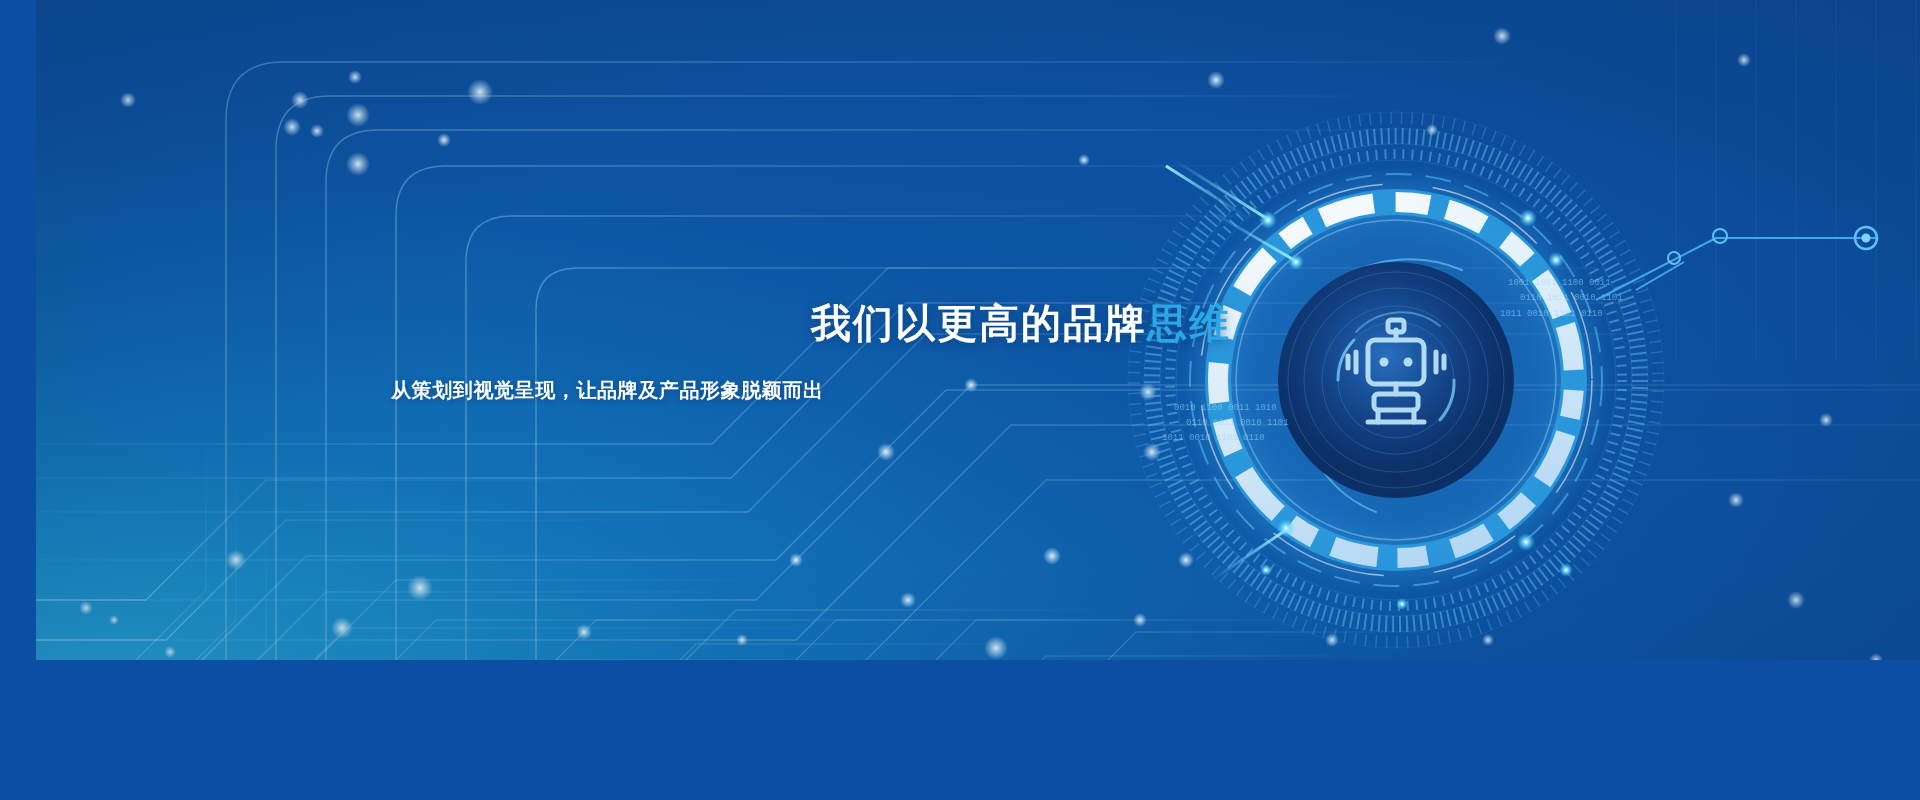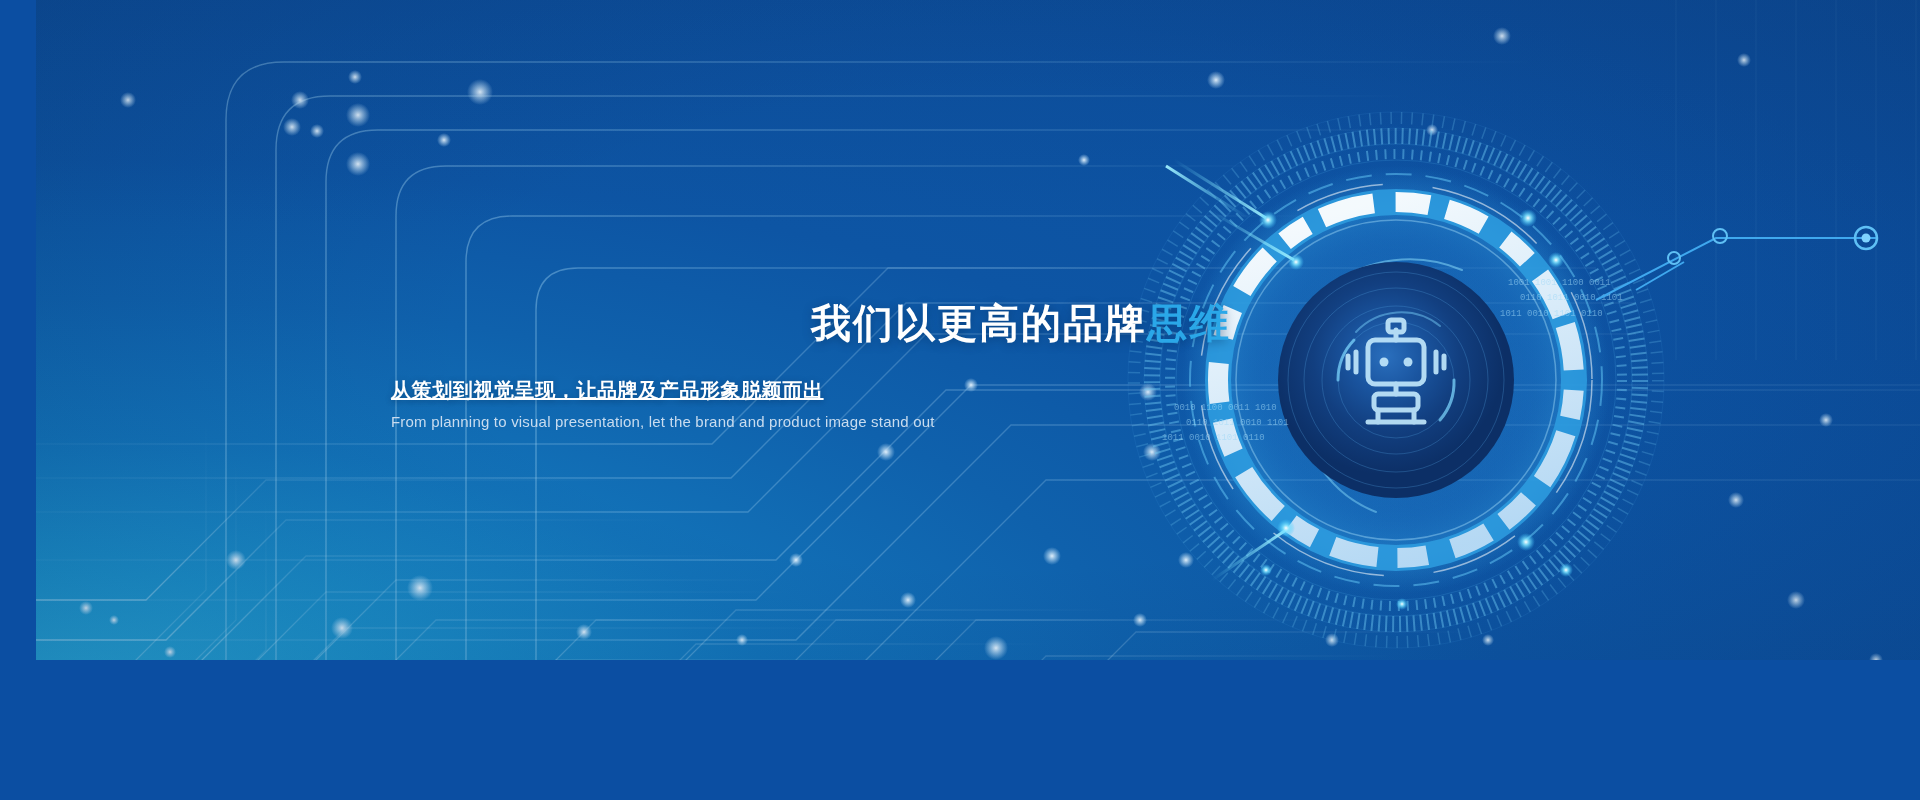--- a/index.html
+++ b/index.html
@@ -59,21 +59,20 @@
   .accent{ color:#2aa7e8; }
 
   .sub-cn{
     margin-top:30px;
     font-size:20px;
     font-weight:bold;
     color:#ffffff;
     letter-spacing:.6px;
     white-space:nowrap;
     text-shadow:0 1px 6px rgba(3,40,85,.4);
-    text-decoration:underline;
   }
   .sub-en{
     margin-top:9px;
     font-size:15px;
     font-weight:400;
     color:#c9dcef;
     letter-spacing:.2px;
     white-space:nowrap;
   }
 
@@ -369,16 +368,15 @@
       <circle cx="1684" cy="236" r="7" fill="none" stroke="#5fc0f5" stroke-width="2"></circle>
       <circle cx="1638" cy="258" r="6" fill="none" stroke="#5fc0f5" stroke-width="2"></circle>
       <circle cx="1830" cy="238" r="11" fill="none" stroke="#5fc0f5" stroke-width="2.5"></circle>
       <circle cx="1830" cy="238" r="4.5" fill="#7fd4ff"></circle>
     </g>
   </svg>
 
   <div class="copy">
     <div class="headline l1"><span>我们以更高的品牌</span><span class="accent">思维</span></div>
     <div class="sub-cn">从策划到视觉呈现，让品牌及产品形象脱颖而出</div>
-    <div class="sub-en">From planning to visual presentation, let the brand and product image stand out</div>
   </div>
 
 </div>
 
 </body></html>

